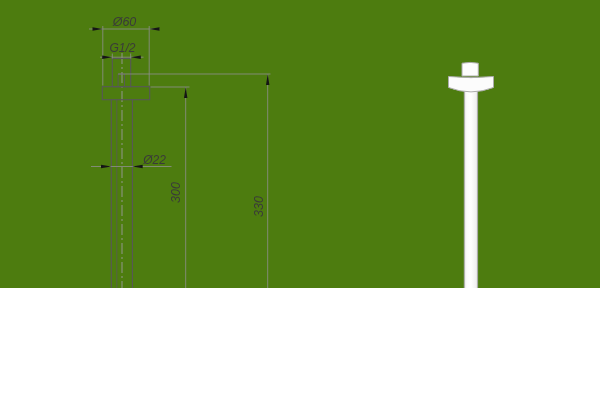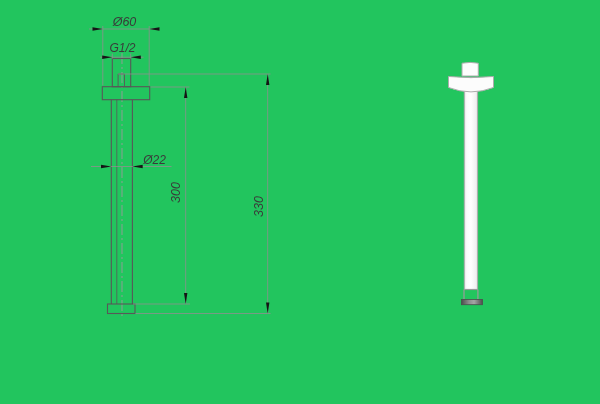--- a/index.html
+++ b/index.html
@@ -1,17 +1,17 @@
 <!DOCTYPE html>
 <html><head>
 <meta charset="utf-8">
 <style>
   html,body{margin:0;padding:0;background:#ffffff;}
   .page{
-    width:600px;height:404px;position:relative;background:#22c55e;overflow:hidden;
+    width:600px;height:288px;position:relative;background:#4d7c0f;overflow:hidden;
     font-family:"Liberation Sans",sans-serif;
   }
   svg text{
     font-family:"Liberation Sans",sans-serif;
     fill:#3a3a3a;
     font-style:italic;
   }
 </style>
 </head>
 <body>

